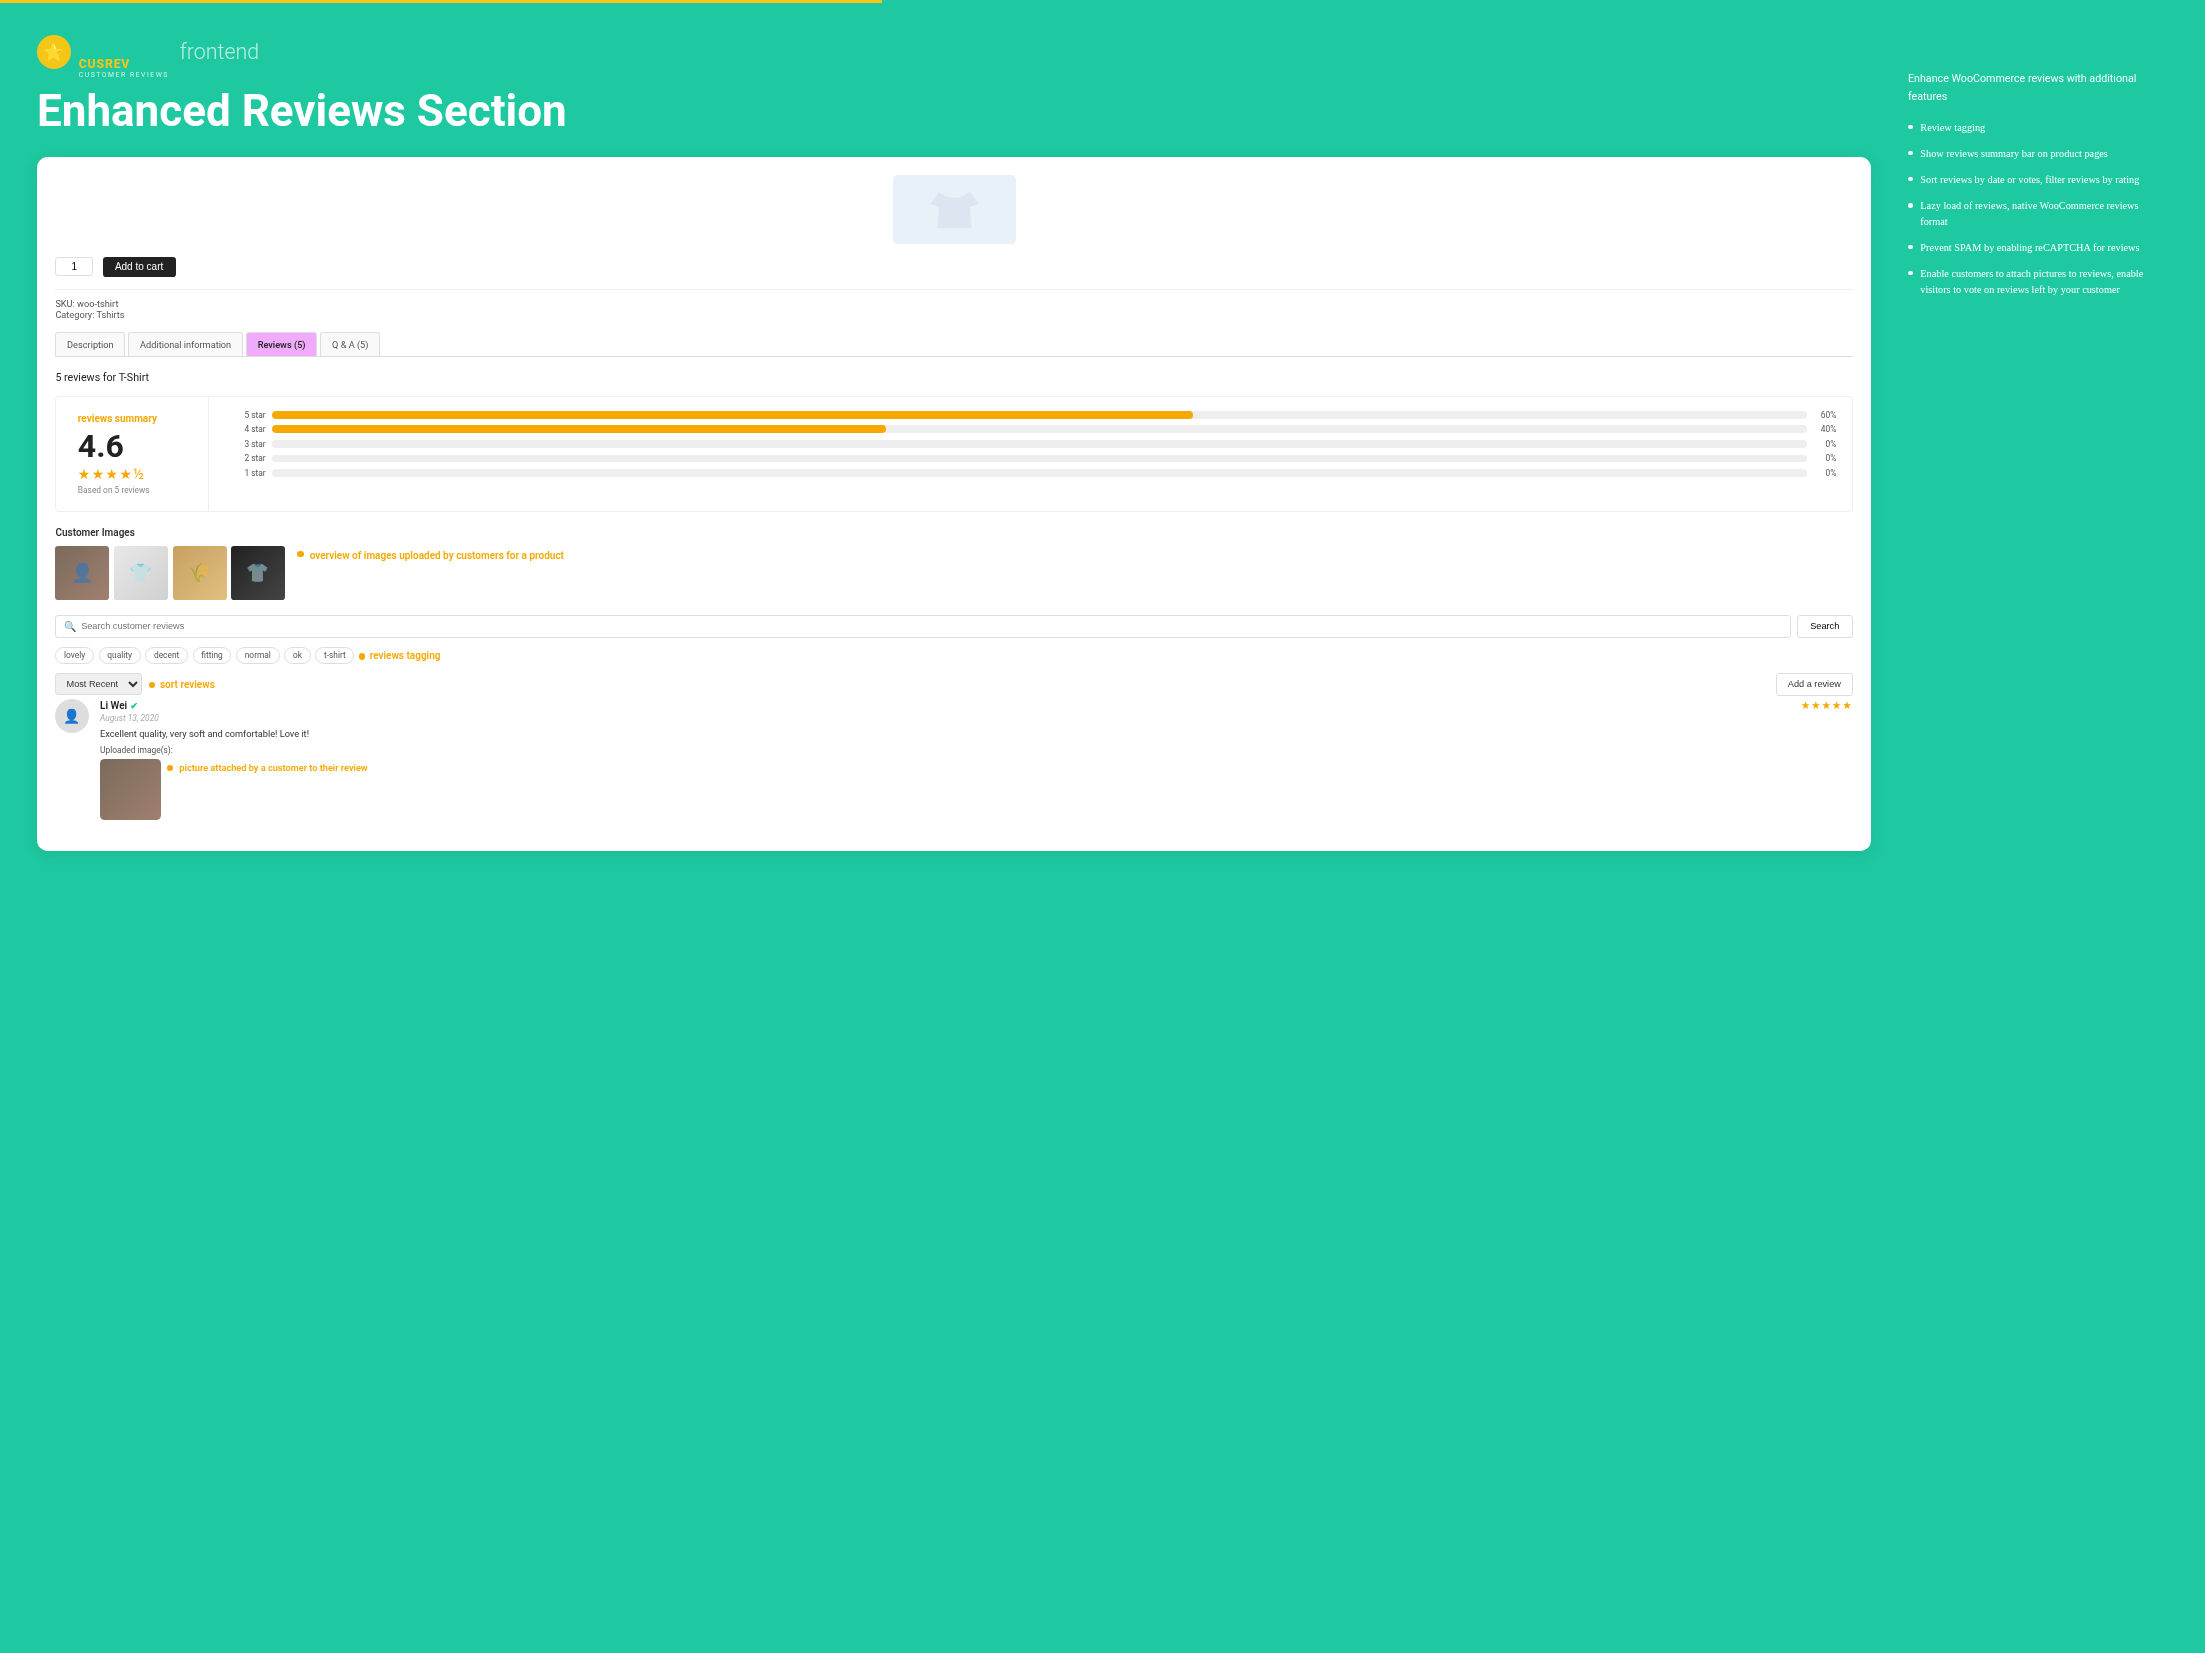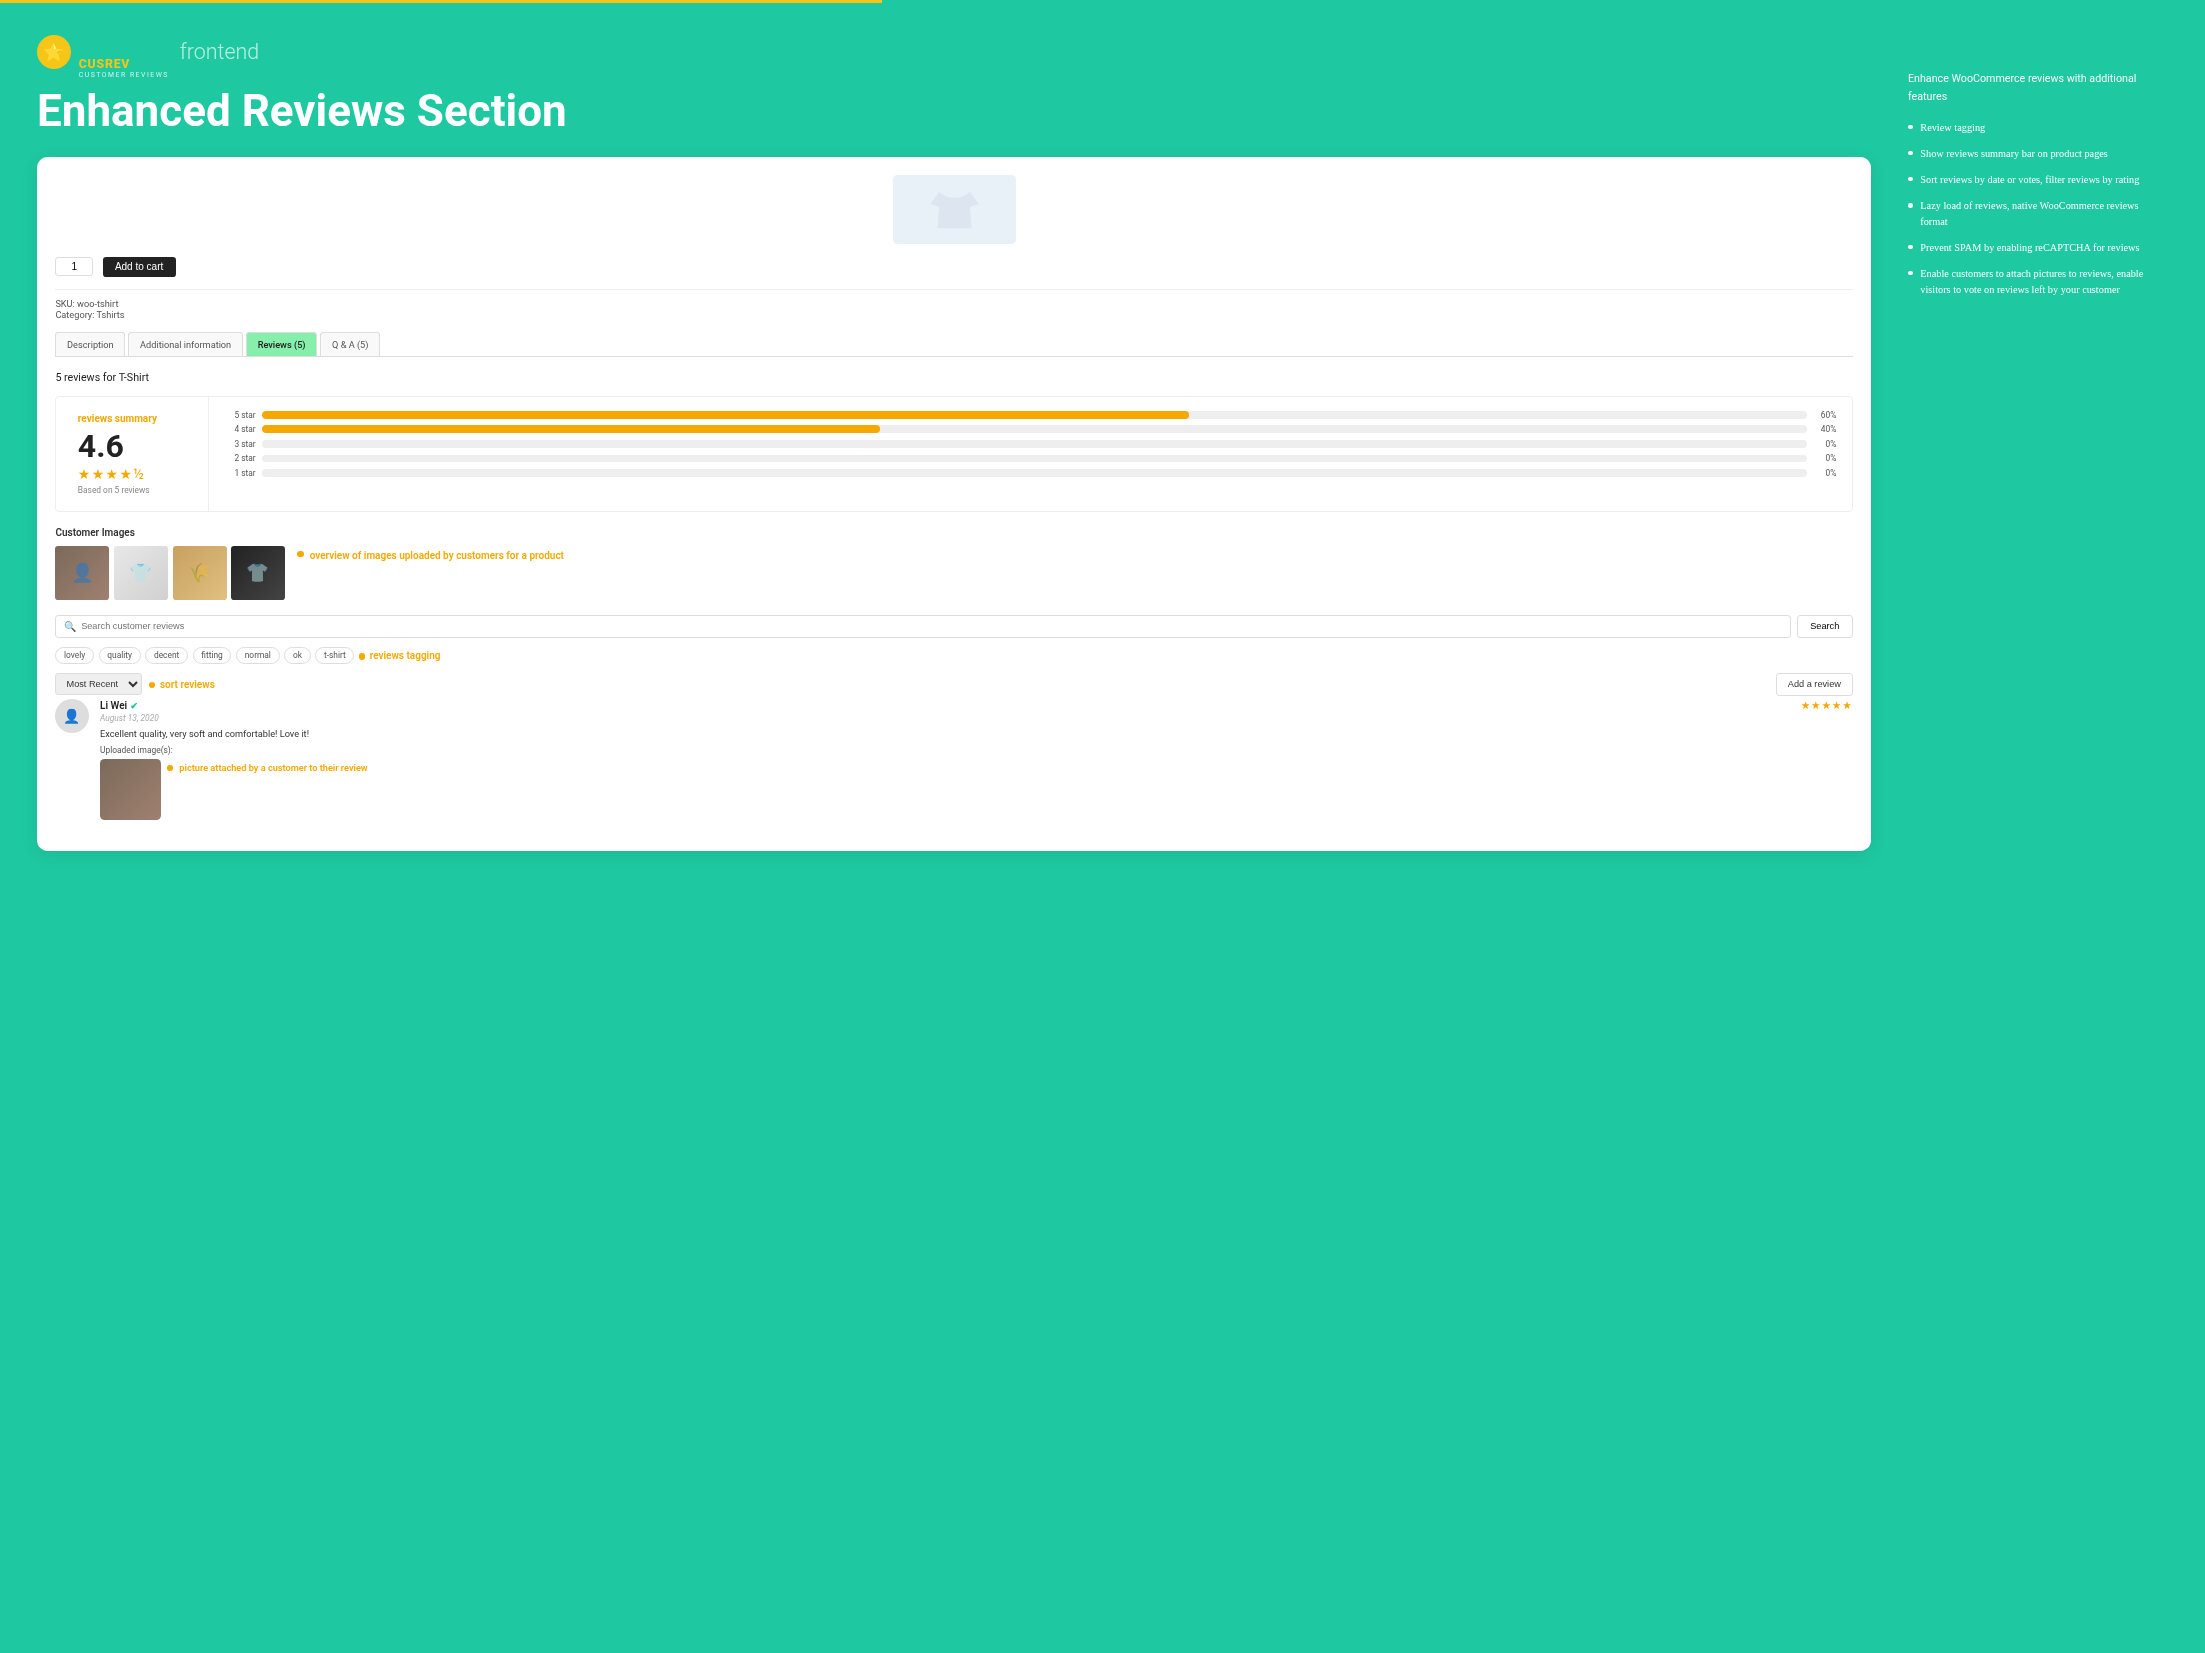--- a/index.html
+++ b/index.html
@@ -167,36 +167,36 @@
       font-size: 9.2px;
       cursor: pointer;
       border: 0.8px solid #ddd;
       border-bottom: none;
       border-radius: 3.1px 3.1px 0 0;
       background: #f9f9f9;
       color: #555;
     }
 
     .tab.active {
-      background: #86efac;
+      background: #f0abfc;
       color: #222;
       font-weight: 500;
     }
 
     
     .reviews-count {
       font-size: 10.7px;
       color: #222;
       margin-bottom: 12.3px;
     }
 
     
     .summary-section {
       display: flex;
-      gap: 4px;
+      gap: 14px;
       border: 0.8px solid #eee;
       border-radius: 4.6px;
       margin-bottom: 15.3px;
       overflow: hidden;
     }
 
     .summary-left {
       padding: 15.3px 21.4px;
       min-width: 153px;
       display: flex;

